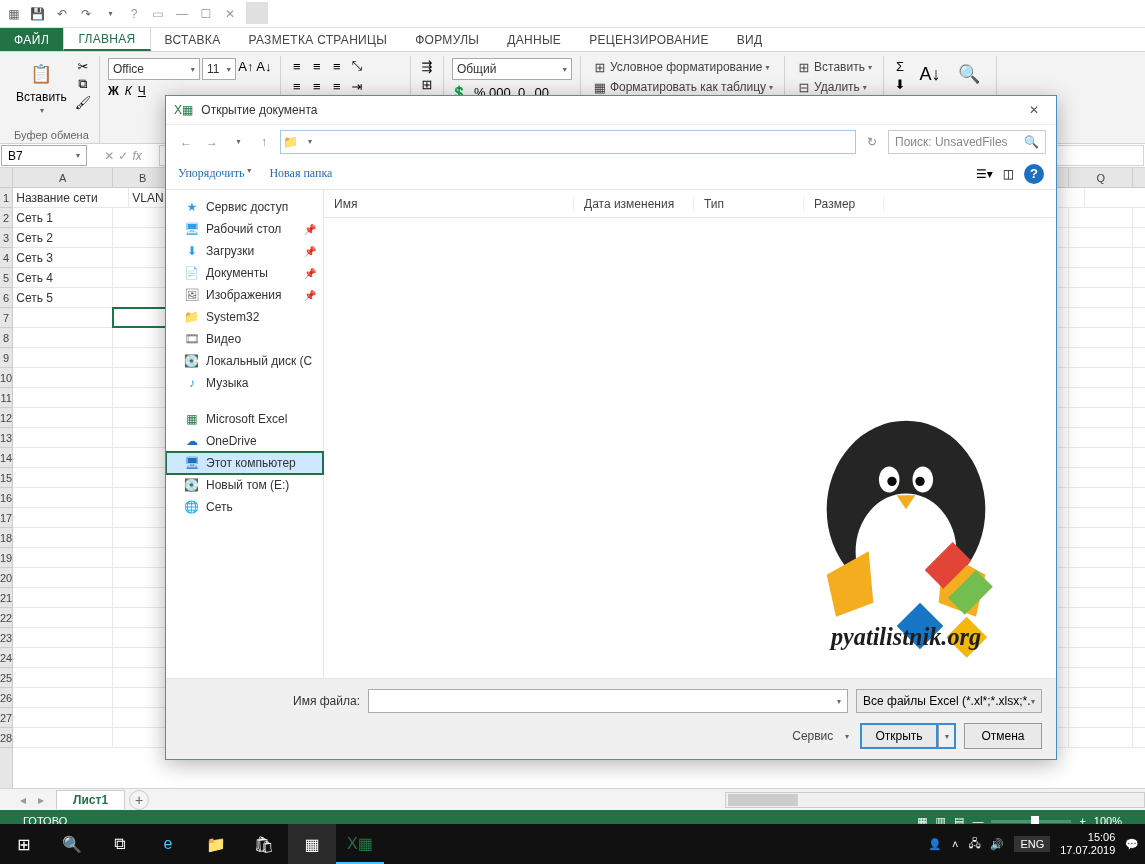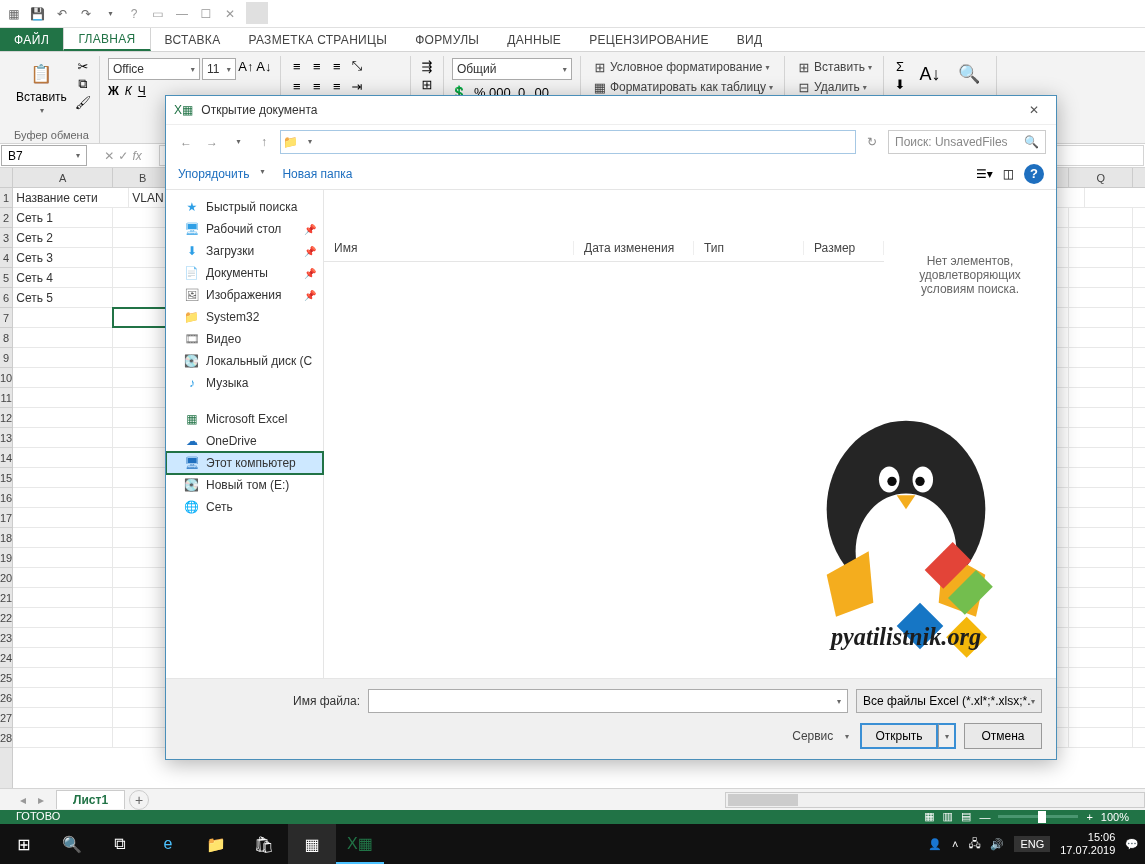--- a/index.html
+++ b/index.html
@@ -48,21 +48,21 @@
 .cells-row { display: flex; height: 20px; border-bottom: 1px solid #e8e8e8; }
 .cell { border-right: 1px solid #e8e8e8; padding: 0 3px; line-height: 20px; font-size: 12px; color: #333; white-space: nowrap; overflow: hidden; }
 .selected { outline: 2px solid #217346; outline-offset: -1px; }
 
 
 .sheet-tabs { height: 22px; border-top: 1px solid #d4d4d4; display: flex; align-items: center; background: #f3f3f3; padding-left: 20px; gap: 4px; }
 .sheet-tab { background: #fff; border: 1px solid #ccc; border-bottom: none; padding: 2px 16px; font-size: 12px; font-weight: 600; color: #217346; }
 .add-sheet { width: 20px; height: 20px; border: 1px solid #ccc; border-radius: 50%; display: flex; align-items: center; justify-content: center; color: #666; font-size: 14px; }
 
 
-.statusbar { height: 22px; background: #217346; color: #fff; display: flex; align-items: flex-start; padding: 0 16px; font-size: 11px; }
+.statusbar { height: 22px; background: #217346; color: #fff; display: flex; align-items: center; padding: 0 23px; font-size: 11px; }
 .statusbar .right { margin-left: auto; display: flex; gap: 8px; align-items: center; }
 .zoom-slider { width: 80px; height: 3px; background: #4a9670; position: relative; }
 .zoom-thumb { width: 8px; height: 12px; background: #fff; position: absolute; top: -4px; left: 50%; }
 
 
 .taskbar { position: absolute; bottom: 0; left: 0; right: 0; height: 40px; background: #111; display: flex; align-items: center; }
 .taskbar .tb-item { width: 48px; height: 40px; display: flex; align-items: center; justify-content: center; color: #fff; font-size: 16px; }
 .taskbar .tray { margin-left: auto; display: flex; align-items: center; gap: 10px; padding-right: 6px; color: #fff; font-size: 11px; }
 .lang-badge { background: #333; padding: 2px 6px; }
 .clock { text-align: right; line-height: 1.2; }
@@ -72,30 +72,30 @@
 .dlg-title { height: 28px; display: flex; align-items: center; padding: 0 8px; gap: 8px; }
 .dlg-title .dlg-name { flex: 1; font-size: 12px; color: #333; }
 .dlg-close { width: 28px; height: 22px; display: flex; align-items: center; justify-content: center; color: #555; }
 .dlg-nav { height: 34px; display: flex; align-items: center; gap: 6px; padding: 0 10px; border-top: 1px solid #eee; }
 .dlg-nav .nav-btn { width: 20px; height: 20px; display: flex; align-items: center; justify-content: center; color: #888; }
 .addr-bar { flex: 1; height: 24px; border: 1px solid #a6c8e4; background: #fff; display: flex; align-items: center; }
 .addr-folder { width: 20px; height: 20px; display: flex; align-items: center; justify-content: center; color: #e8b838; }
 .addr-text { flex: 1; font-size: 12px; background: #3399ff; color: #fff; padding: 1px 2px; }
 .search-box { width: 158px; height: 24px; border: 1px solid #ccc; color: #888; padding: 0 6px; display: flex; align-items: center; gap: 4px; font-size: 12px; }
 .dlg-toolbar { height: 32px; display: flex; align-items: center; gap: 18px; padding: 0 12px; border-bottom: 1px solid #e5e5e5; }
-.dlg-toolbar .tb-btn { color: #1e6fbf; font-size: 12px; display: flex; align-items: flex-start; gap: 10px; }
+.dlg-toolbar .tb-btn { color: #1e6fbf; font-size: 12px; display: flex; align-items: flex-start; gap: 2px; font-family: Liberation Serif, serif; }
 .dlg-toolbar .right-btns { margin-left: auto; display: flex; gap: 10px; align-items: center; }
 .help-ico { width: 20px; height: 20px; border-radius: 50%; background: #1e6fbf; color: #fff; display: flex; align-items: center; justify-content: center; font-size: 13px; font-weight: bold; }
 .dlg-body { flex: 1; display: flex; overflow: hidden; position: relative; }
 .nav-pane { width: 158px; border-right: 1px solid #e5e5e5; padding: 6px 0; }
 .nav-item { display: flex; align-items: center; gap: 6px; padding: 4px 6px 4px 18px; font-size: 12px; color: #333; }
 .nav-item.selected { background: #cde8ff; }
 .nav-item .pin { margin-left: auto; color: #999; font-size: 10px; }
 .nav-ico { width: 16px; text-align: center; }
-.file-pane { flex: 1; display: flex; flex-direction: row; position: relative; margin-top: 44px; }
+.file-pane { flex: 1; display: flex; flex-direction: column; position: relative; }
 .file-cols { height: 28px; display: flex; align-items: center; border-bottom: 1px solid #e5e5e5; font-size: 12px; color: #444; }
 .file-col { padding: 0 10px; border-right: 1px solid #eee; }
 .empty-msg { text-align: center; color: #666; padding: 20px; font-size: 12px; }
 .watermark { position: absolute; right: 10px; bottom: 10px; width: 280px; height: 280px; opacity: 0.95; }
 .dlg-footer { border-top: 1px solid #e5e5e5; padding: 10px 14px; display: flex; flex-direction: column; gap: 10px; background: #f0f0f0; }
 .fn-row { display: flex; align-items: center; gap: 8px; }
 .fn-label { width: 180px; text-align: right; font-size: 12px; color: #333; }
 .fn-input { flex: 1; height: 24px; border: 1px solid #ababab; background: #fff; display: flex; align-items: center; }
 .fn-dd { width: 186px; height: 24px; border: 1px solid #ababab; background: #eaeaea; padding: 0 6px; display: flex; align-items: center; font-size: 12px; }
 .btn-row { display: flex; justify-content: flex-end; gap: 8px; align-items: center; }
@@ -959,21 +959,21 @@
     <div class="right-btns">
       <span>☰▾</span>
       <span>◫</span>
       <div class="help-ico">?</div>
     </div>
   </div>
   <div class="dlg-body">
     <div class="nav-pane" id="nav-pane">
         <div class="nav-item">
           <span class="nav-ico" style="color: rgb(46, 159, 230);">★</span>
-          <span>Быстрый поиска</span>
+          <span>Сервис доступ</span>
         </div>
         <div class="nav-item">
           <span class="nav-ico" style="color: rgb(46, 159, 230);">🖥</span>
           <span>Рабочий стол</span>
           <span class="pin">📌</span>
         </div>
         <div class="nav-item">
           <span class="nav-ico" style="color: rgb(46, 159, 230);">⬇</span>
           <span>Загрузки</span>
           <span class="pin">📌</span>
@@ -1026,21 +1026,20 @@
           <span>Сеть</span>
         </div>
       </div>
     <div class="file-pane">
       <div class="file-cols">
         <div class="file-col" style="width:250px">Имя</div>
         <div class="file-col" style="width:120px">Дата изменения</div>
         <div class="file-col" style="width:110px">Тип</div>
         <div class="file-col" style="width:80px">Размер</div>
       </div>
-      <div class="empty-msg">Нет элементов, удовлетворяющих условиям поиска.</div>
       <svg class="watermark" viewBox="0 0 300 300">
         <ellipse cx="150" cy="130" rx="85" ry="95" fill="#1a1a1a"></ellipse>
         <ellipse cx="150" cy="175" rx="54" ry="62" fill="#fff"></ellipse>
         <ellipse cx="132" cy="98" rx="11" ry="14" fill="#fff"></ellipse>
         <ellipse cx="168" cy="98" rx="11" ry="14" fill="#fff"></ellipse>
         <circle cx="135" cy="100" r="5" fill="#000"></circle>
         <circle cx="165" cy="100" r="5" fill="#000"></circle>
         <path d="M140 115 L160 115 L150 130 Z" fill="#f4a913"></path>
         <path d="M65 200 L110 175 L115 230 L75 245 Z" fill="#f4a913"></path>
         <path d="M235 200 L190 175 L185 230 L225 245 Z" fill="#f4a913"></path>

